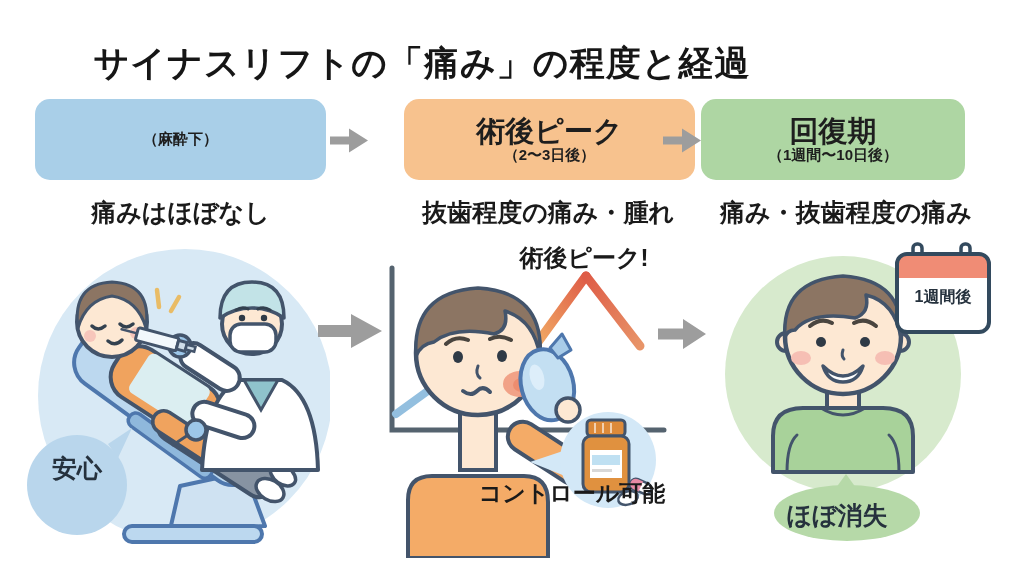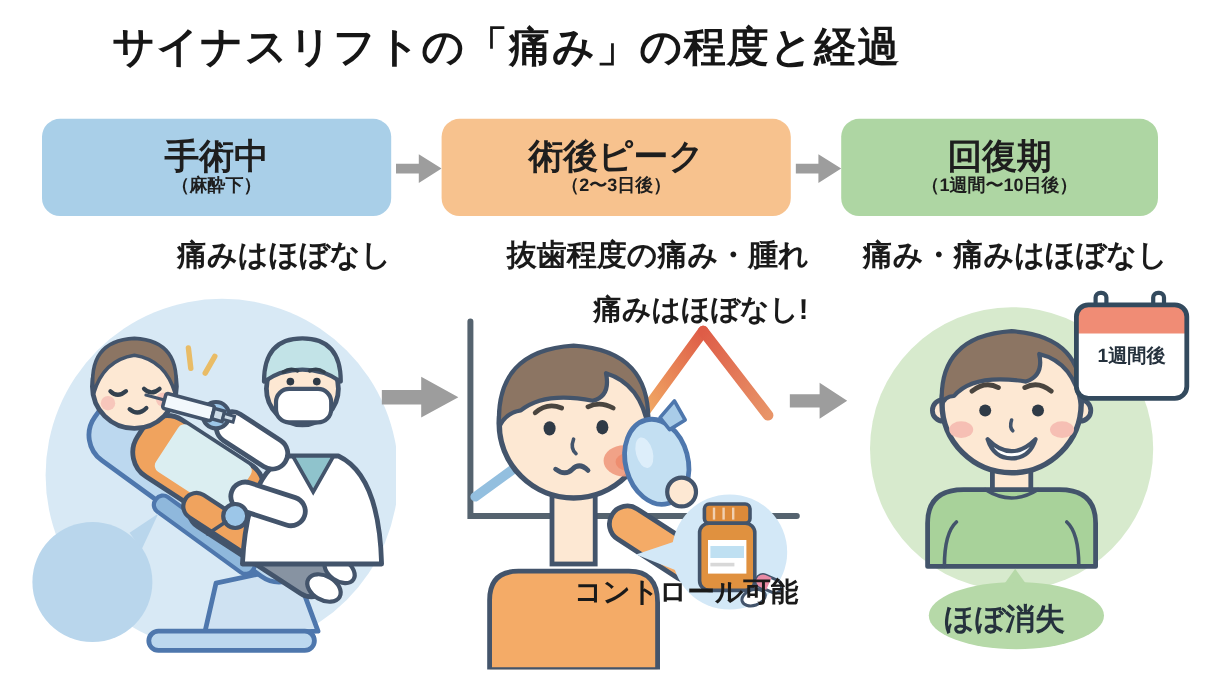--- a/index.html
+++ b/index.html
@@ -1,21 +1,21 @@
 <!DOCTYPE html>
 <html lang="ja"><head>
 <meta charset="utf-8">
 <style>
   html,body{margin:0;padding:0;background:#ffffff;}
   .page{
     position:relative;width:1024px;height:572px;background:#ffffff;overflow:hidden;
     font-family:"Liberation Sans","DejaVu Sans",sans-serif;color:#1b1b1b;
   }
   .title{
-    position:absolute;top:16px;left:0;width:844px;text-align:center;
+    position:absolute;top:40px;left:0;width:844px;text-align:center;
     font-size:35px;font-weight:800;letter-spacing:1px;color:#161616;
   }
   .phase-box{
     position:absolute;top:99px;height:81px;border-radius:15px;
     display:flex;flex-direction:column;align-items:center;justify-content:center;
     line-height:1.12;
   }
   .pb1{left:35px;width:291px;}
   .pb2{left:368px;width:291px;}
   .pb3{left:701px;width:264px;}
@@ -23,21 +23,21 @@
   .phase-period{font-size:15px;font-weight:800;color:#1e1e1e;}
   .arrow{position:absolute;}
   .a1{left:330px;top:127px;}
   .a2{left:663px;top:127px;}
   .m1{left:318px;top:312px;}
   .m2{left:658px;top:317px;}
   .phase-desc{
     position:absolute;top:196px;font-size:25px;font-weight:800;text-align:center;color:#1a1a1a;
     white-space:nowrap;
   }
-  .pd1{left:35px;width:291px;text-align:right;}
+  .pd1{left:35px;width:291px;}
   .pd2{left:353px;width:321px;text-align:right;}
   .pd3{left:686px;width:320px;}
   .panel{position:absolute;top:238px;}
   .panel1{left:20px;width:310px;height:320px;}
   .panel2{left:378px;width:296px;height:320px;}
   .panel3{left:715px;width:290px;height:320px;}
   .panel svg.scene{position:absolute;left:0;top:0;}
   .overlay{position:absolute;text-align:center;color:#22303c;}
   .bubble-text-1{left:7px;top:214px;width:100px;font-size:25px;font-weight:800;line-height:1.3;color:#25313d;}
   .peak-annotation{left:56px;top:4px;width:300px;font-size:24px;font-weight:800;color:#1a1a1a;white-space:nowrap;}
@@ -46,42 +46,41 @@
   .recovery-bubble-text{left:46px;top:261px;width:152px;font-size:25px;font-weight:800;color:#25313d;white-space:nowrap;}
 </style>
 </head>
 <body>
 
 <div class="page">
 
   <div class="title">サイナスリフトの「痛み」の程度と経過</div>
 
   <div class="phase-box pb1" style="background: rgb(169, 207, 232);">
-    <div class="phase-label">手術中</div>
     <div class="phase-period">（麻酔下）</div>
   </div>
-  <div class="phase-box pb2" style="background: rgb(247, 194, 142);">
+  <div class="phase-box pb2" style="background: rgb(247, 194, 142); margin-left: 36px;">
     <div class="phase-label">術後ピーク</div>
     <div class="phase-period">（2〜3日後）</div>
   </div>
   <div class="phase-box pb3" style="background: rgb(174, 214, 163);">
     <div class="phase-label">回復期</div>
     <div class="phase-period">（1週間〜10日後）</div>
   </div>
 
   <svg class="arrow a1" width="38" height="27" viewBox="0 0 38 27">
       <path d="M0 9.5 H19 V1.5 L38 13.5 L19 25.5 V17.5 H0 Z" fill="#9d9d9d"></path>
     </svg>
   <svg class="arrow a2" width="38" height="27" viewBox="0 0 38 27">
       <path d="M0 9.5 H19 V1.5 L38 13.5 L19 25.5 V17.5 H0 Z" fill="#9d9d9d"></path>
     </svg>
 
   <div class="phase-desc pd1">痛みはほぼなし</div>
   <div class="phase-desc pd2">抜歯程度の痛み・腫れ</div>
-  <div class="phase-desc pd3">痛み・痛みはほぼなし</div>
+  <div class="phase-desc pd3">痛み・抜歯程度の痛み</div>
 
   <div class="panel panel1">
     <svg class="scene" width="310" height="320" viewBox="0 0 310 320">
       <circle cx="165" cy="158" r="147" fill="#d8e9f5"></circle>
 
       <g stroke="#e9bc66" stroke-width="4.5" stroke-linecap="round">
         <line x1="126" y1="76" x2="117" y2="62"></line>
           <line x1="139" y1="69" x2="137" y2="52"></line>
           <line x1="151" y1="73" x2="159" y2="59"></line>
       </g>
@@ -147,20 +146,21 @@
           <rect x="167" y="99" width="9" height="5" fill="#cfdde8" stroke="#43546b" stroke-width="2.5"></rect>
         </g>
       </g>
 
       <g>
         <polygon points="88,206 112,190 98,220" fill="#b9d6ec"></polygon>
         <circle cx="57" cy="247" r="50" fill="#b9d6ec"></circle>
       </g>
     </svg>
     <div class="overlay bubble-text-1">
+      <div>安心</div>
     </div>
   </div>
 
   <svg class="arrow m1" width="64" height="38" viewBox="0 0 64 38">
       <path d="M0 13 H33 V2 L64 19 L33 36 V25 H0 Z" fill="#9d9d9d"></path>
     </svg>
 
   <div class="panel panel2">
     <svg class="scene" width="296" height="320" viewBox="0 0 296 320">
       <defs>
@@ -218,21 +218,21 @@
           <rect x="214" y="217" width="28" height="10" fill="#bfe0f2"></rect>
           <rect x="214" y="231" width="20" height="3" fill="#d8d8d8"></rect>
           <ellipse cx="250" cy="260" rx="10" ry="6.5" transform="rotate(-18 250 260)" fill="#ffffff" stroke="#43546b" stroke-width="2.5"></ellipse>
           <g transform="rotate(24 263 248)">
             <rect x="252" y="243" width="22" height="11" rx="5.5" fill="#ffffff" stroke="#43546b" stroke-width="2.5"></rect>
             <path d="M252,248.5 a5.5,5.5 0 0 1 5.5,-5.5 h5.5 v11 h-5.5 a5.5,5.5 0 0 1 -5.5,-5.5 Z" fill="#e88aa5"></path>
           </g>
         </g>
       </g>
     </svg>
-    <div class="overlay peak-annotation">痛みはほぼなし!</div>
+    <div class="overlay peak-annotation">術後ピーク!</div>
     <div class="overlay peak-caption">
       <div>コントロール可能</div>
     </div>
   </div>
 
   <svg class="arrow m2" width="48" height="34" viewBox="0 0 48 34">
       <path d="M0 11.5 H25 V2 L48 17 L25 32 V22.5 H0 Z" fill="#9d9d9d"></path>
     </svg>
 
   <div class="panel panel3">

